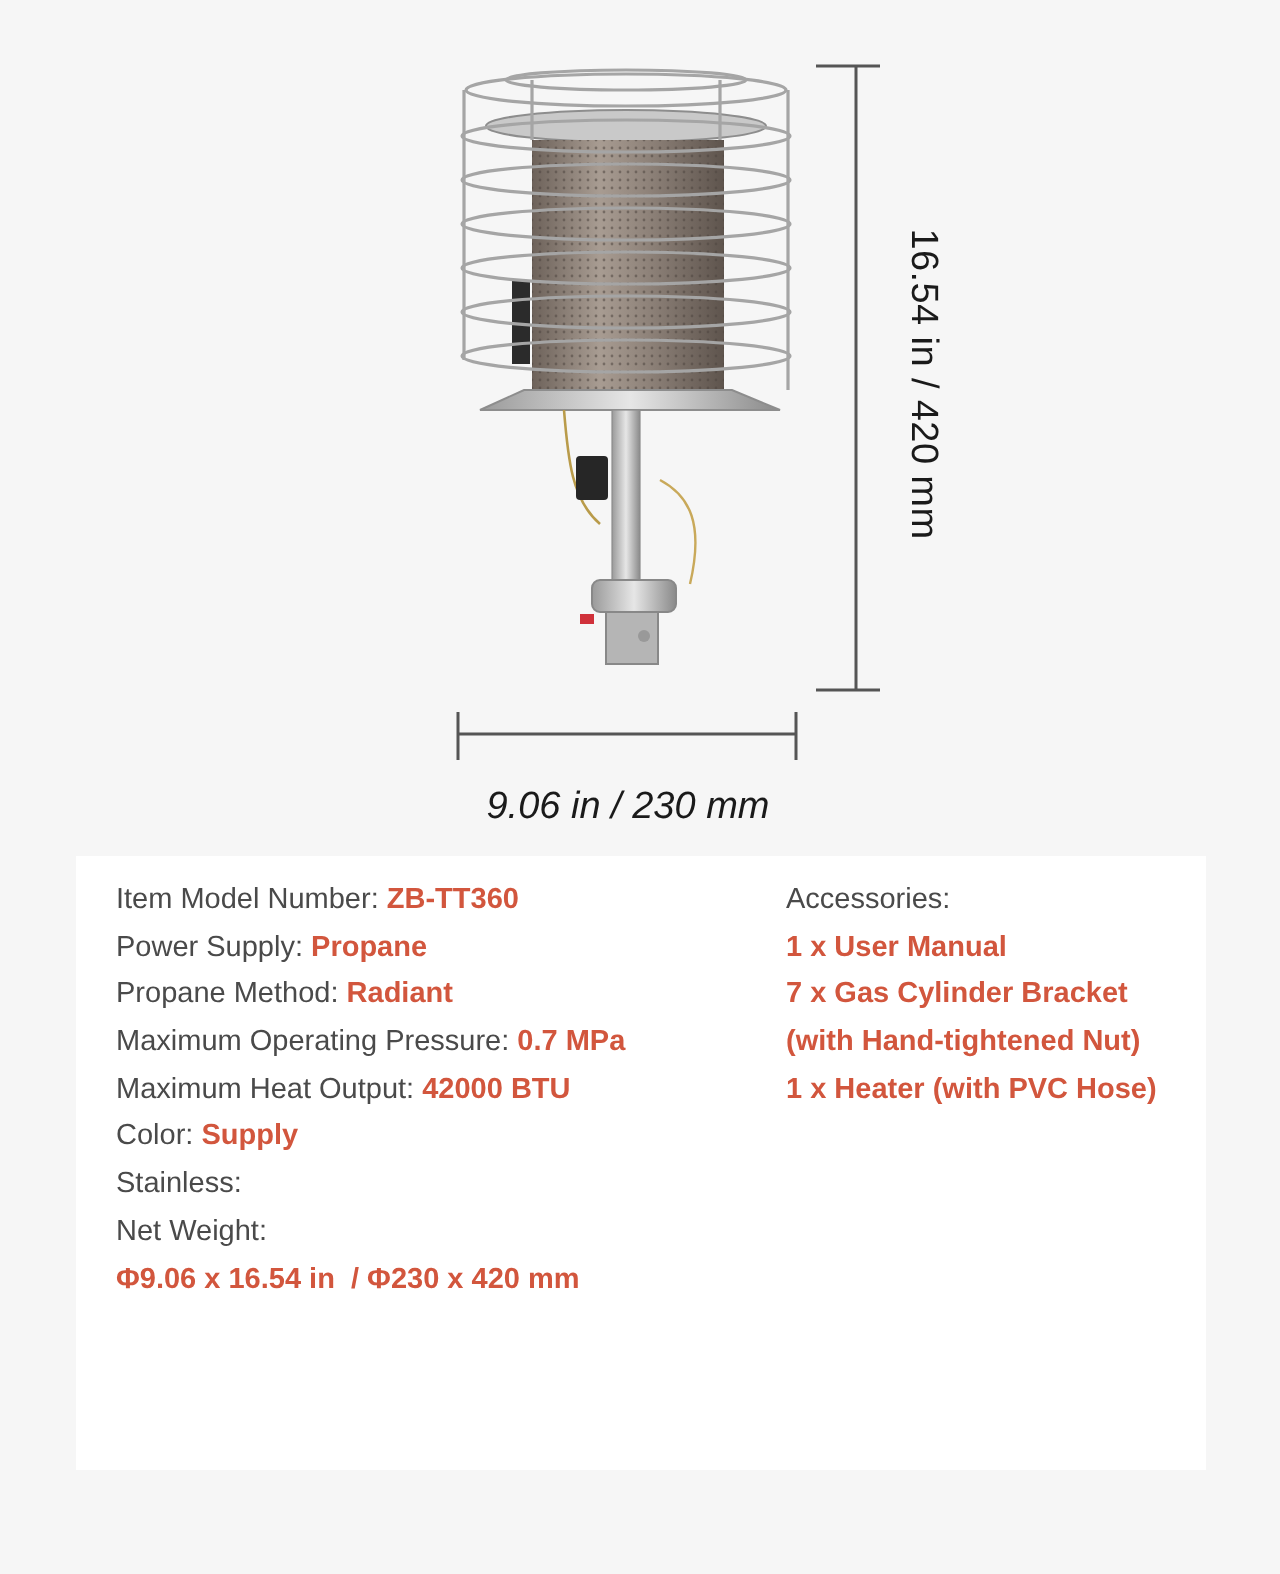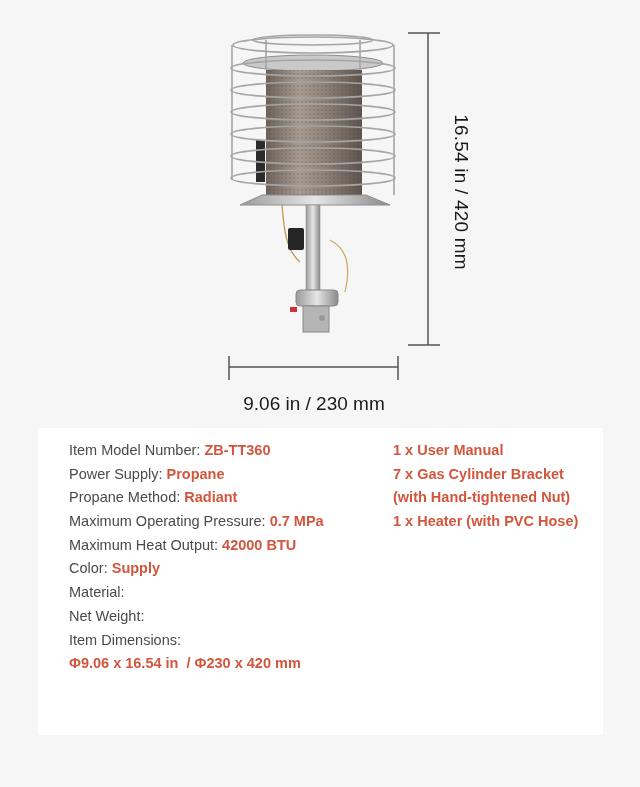--- a/index.html
+++ b/index.html
@@ -23,29 +23,30 @@
     color: #1a1a1a;
     letter-spacing: 0.2px;
   }
   .dim-width-label {
     position: absolute;
     left: 314px; top: 404px;
     transform: translate(-50%, -50%);
     white-space: nowrap;
     font-size: 19px;
     color: #1a1a1a;
+    font-style: italic;
   }
   .spec-card {
     position: absolute;
     left: 38px; top: 428px;
     width: 565px; height: 307px;
     background: #ffffff;
   }
   .spec-col-left {
-    position: absolute; left: 31px; top: 11px;
+    position: absolute; left: 20px; top: 11px;
   }
   .spec-col-right {
     position: absolute; left: 355px; top: 11px;
   }
   .row {
     height: 23.7px;
     line-height: 23.7px;
     font-size: 14.5px;
     white-space: nowrap;
   }
@@ -146,34 +147,34 @@
     </div>
     <div class="row">
       <span class="label">Maximum Heat Output:</span>
       <span class="value">42000 BTU</span>
     </div>
     <div class="row">
       <span class="label">Color:</span>
       <span class="value">Supply</span>
     </div>
     <div class="row">
-      <span class="label">Material:</span>
+      <span class="label">Stainless:</span>
     </div>
     <div class="row">
       <span class="label">Net Weight:</span>
-    </div>
-    <div class="row">
-      <span class="label">Item Dimensions:</span>
     </div>
     <div class="row">
       <span class="value" style="white-space:pre">Φ9.06 x 16.54 in  / Φ230 x 420 mm</span>
     </div>
   </div>
 
   <div class="spec-col-right">
+    <div class="row">
+      <span class="label">Accessories:</span>
+    </div>
     <div class="row">
       <span class="value">1 x User Manual</span>
     </div>
     <div class="row">
       <span class="value">7 x Gas Cylinder Bracket</span>
     </div>
     <div class="row">
       <span class="value">(with Hand-tightened Nut)</span>
     </div>
     <div class="row">

